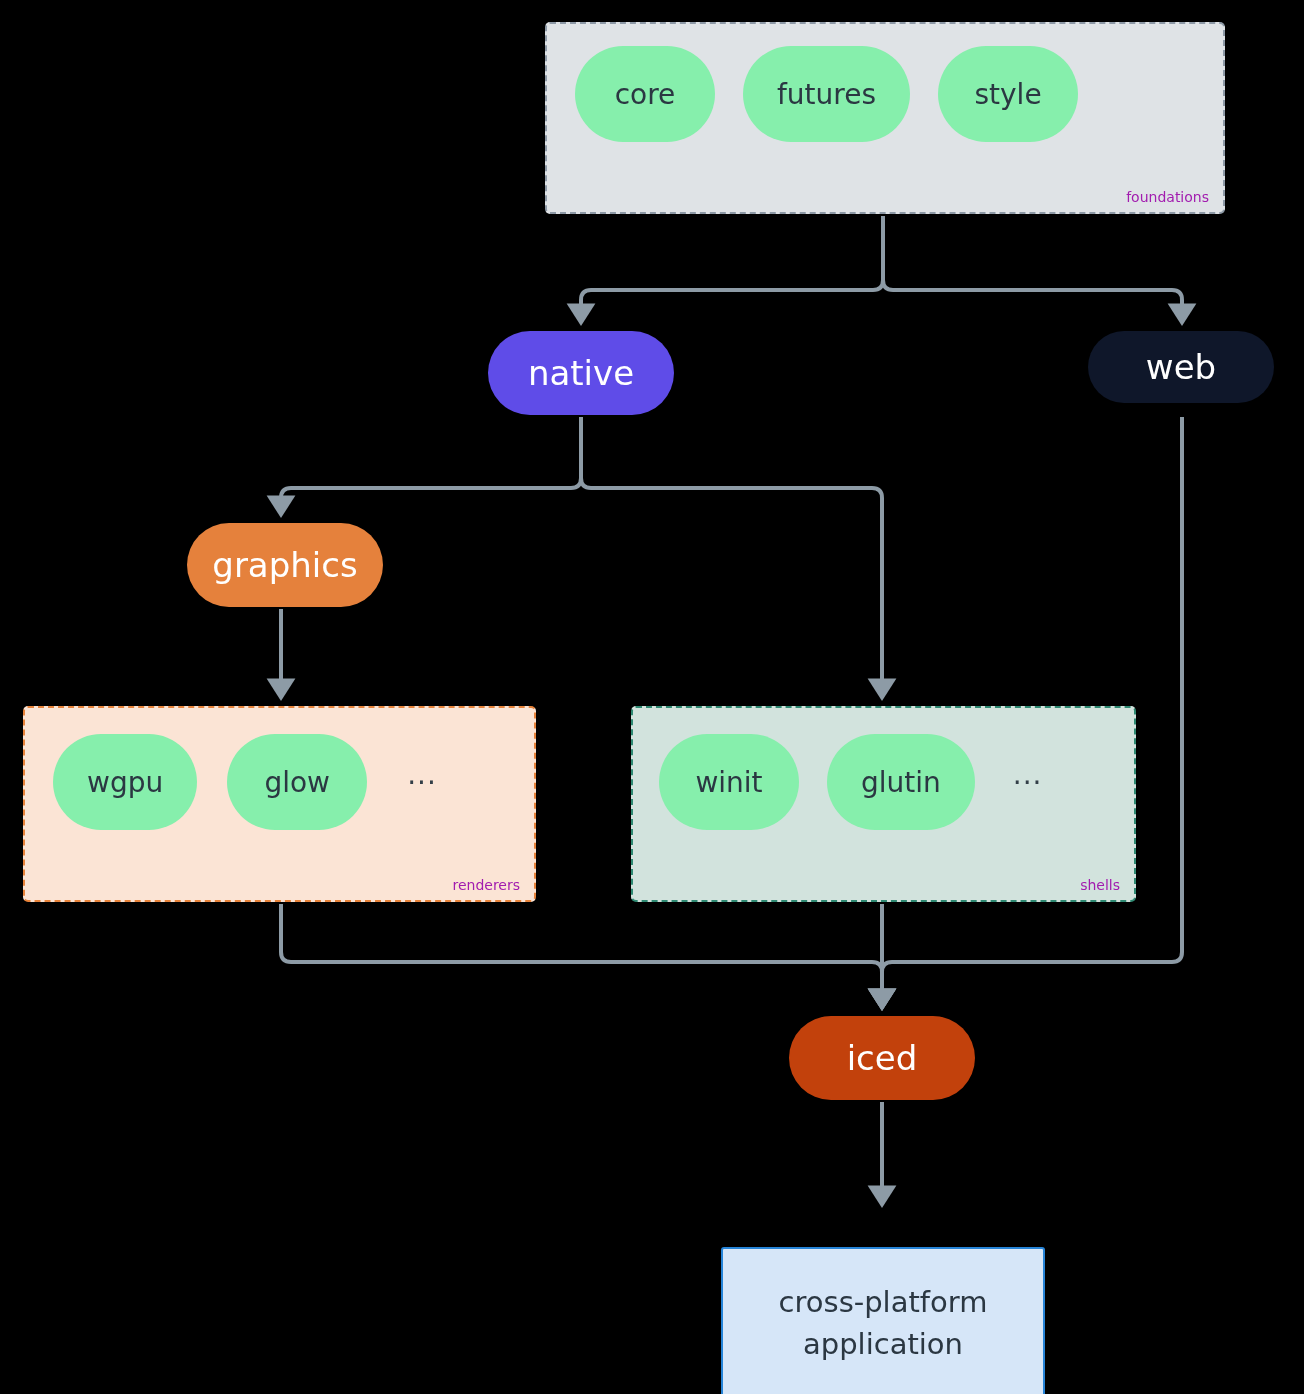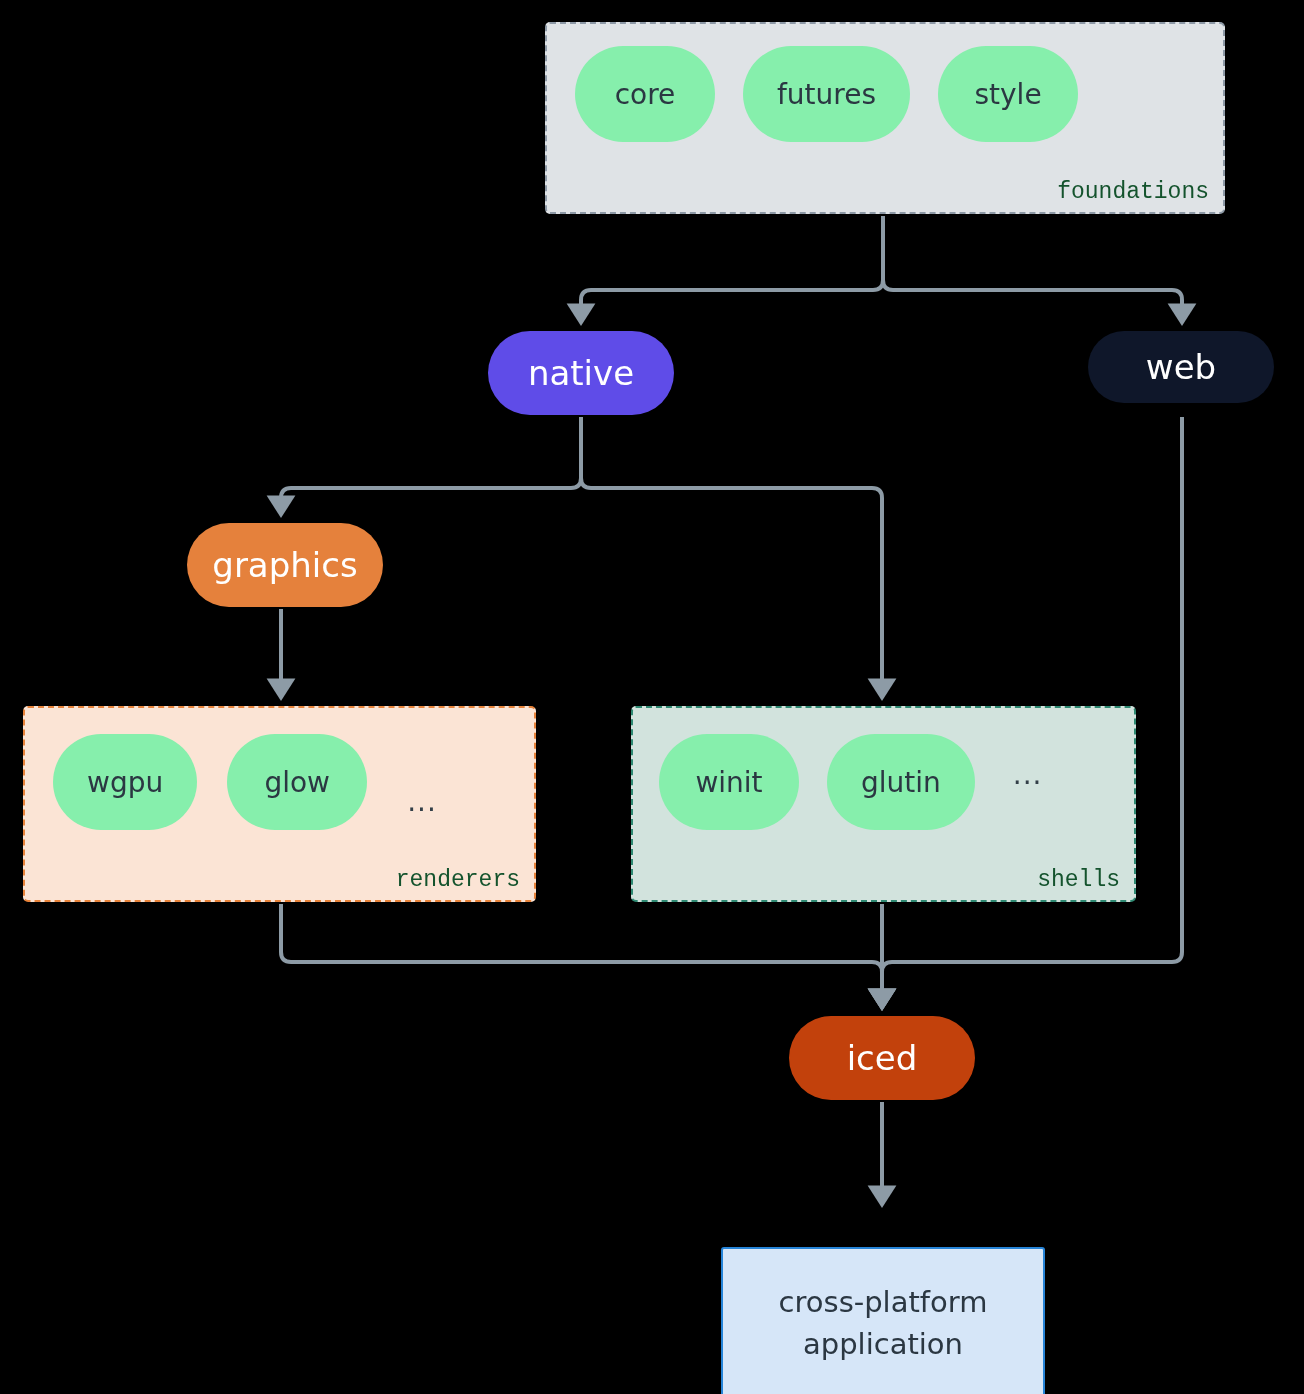--- a/index.html
+++ b/index.html
@@ -37,25 +37,24 @@
   .group {
     position: absolute;
     z-index: 2;
     border-radius: 5px;
     box-sizing: border-box;
   }
   .group-label {
     position: absolute;
     right: 14px;
     bottom: 8px;
-    font-size: 23px;
+    font-size: 14px;
     line-height: 1;
-    color: #14532d;
+    color: #a21caf;
     white-space: nowrap;
-    font-family: Liberation Mono, monospace;
   }
   .group-items {
     position: absolute;
     left: 0;
     top: 0;
     display: flex;
     align-items: center;
   }
 
   .group-foundations {
@@ -77,21 +76,20 @@
     top: 706px;
     width: 513px;
     height: 196px;
     background: #fbe4d5;
     border: 2px dashed #e8833a;
   }
   .group-renderers .group-items {
     left: 28px;
     top: 26px;
     gap: 30px;
-    align-items: flex-end;
   }
 
   .group-shells {
     left: 631px;
     top: 706px;
     width: 505px;
     height: 196px;
     background: #d2e3dd;
     border: 2px dashed #2f8a73;
   }

